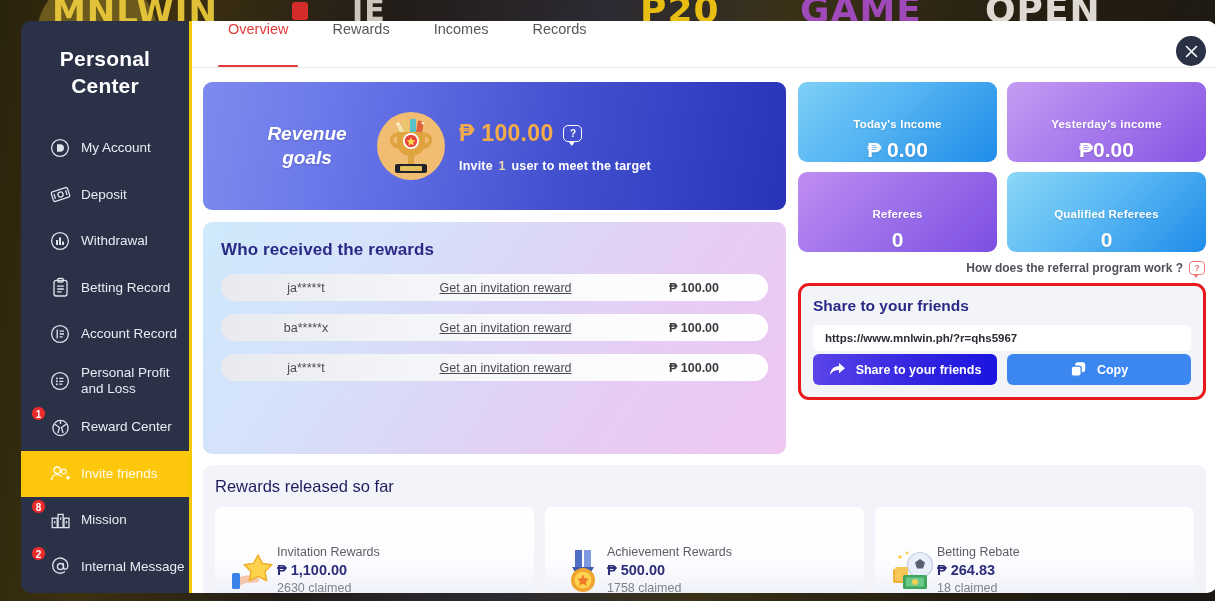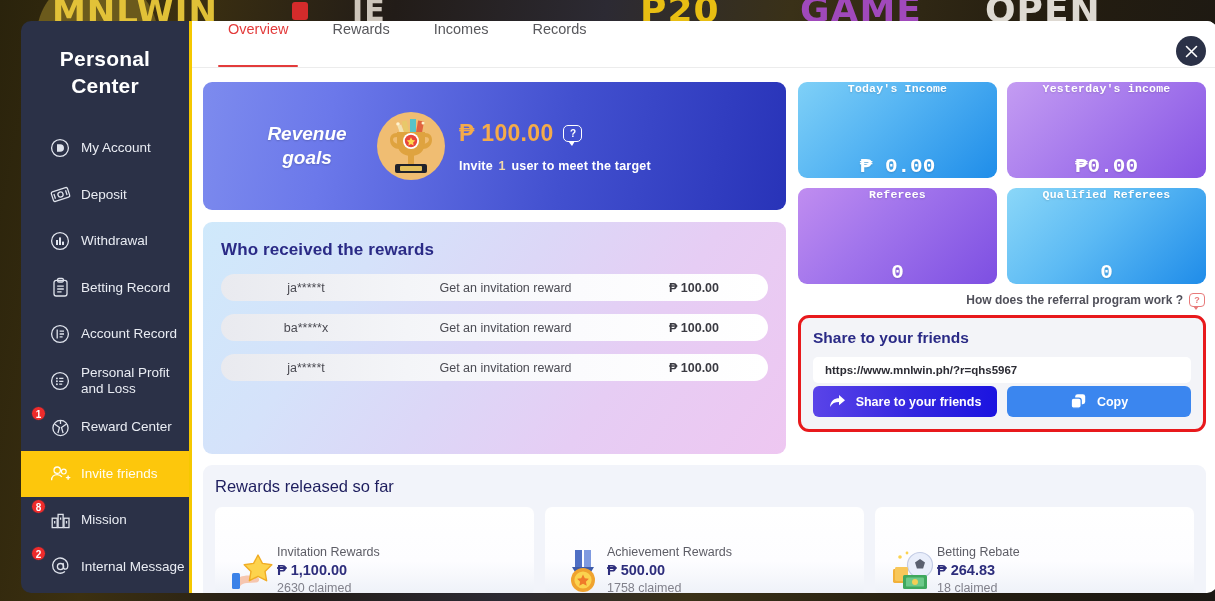--- a/index.html
+++ b/index.html
@@ -250,39 +250,38 @@
     height: 27px;
     border-radius: 14px;
     background: linear-gradient(90deg, #e9eaef 0%, #f4f5f8 34%, #fbfbfd 65%, #ffffff 100%);
     display: flex;
     align-items: center;
     margin-bottom: 13px;
     font-size: 12.5px;
     color: #4a4a52;
   }
   .rw-user  { width: 170px; text-align: center; }
-  .rw-desc  { flex: 1; text-align: center; }
+  .rw-desc  { flex: 1; text-align: center; text-decoration: underline; }
   .rw-amt   { width: 148px; text-align: center; font-weight: bold; color: #3a3a42; }
 
   
   #stats {
     display: grid;
     grid-template-columns: 1fr 1fr;
     gap: 10px;
   }
   .stat {
-    height: 96px;
+    height: 80px;
     border-radius: 9px;
     display: flex;
     flex-direction: column;
     align-items: center;
-    justify-content: space-between;
+    justify-content: flex-end;
     color: #ffffff;
     gap: 8px;
-    font-family: Liberation Mono, monospace;
   }
   .stat .stat-label {
     font-size: 11.5px;
     font-weight: bold;
     text-shadow: 0 1px 2px rgba(0,0,0,.14);
     letter-spacing: .2px;
   }
   .stat .stat-value {
     font-size: 21px;
     font-weight: bold;

